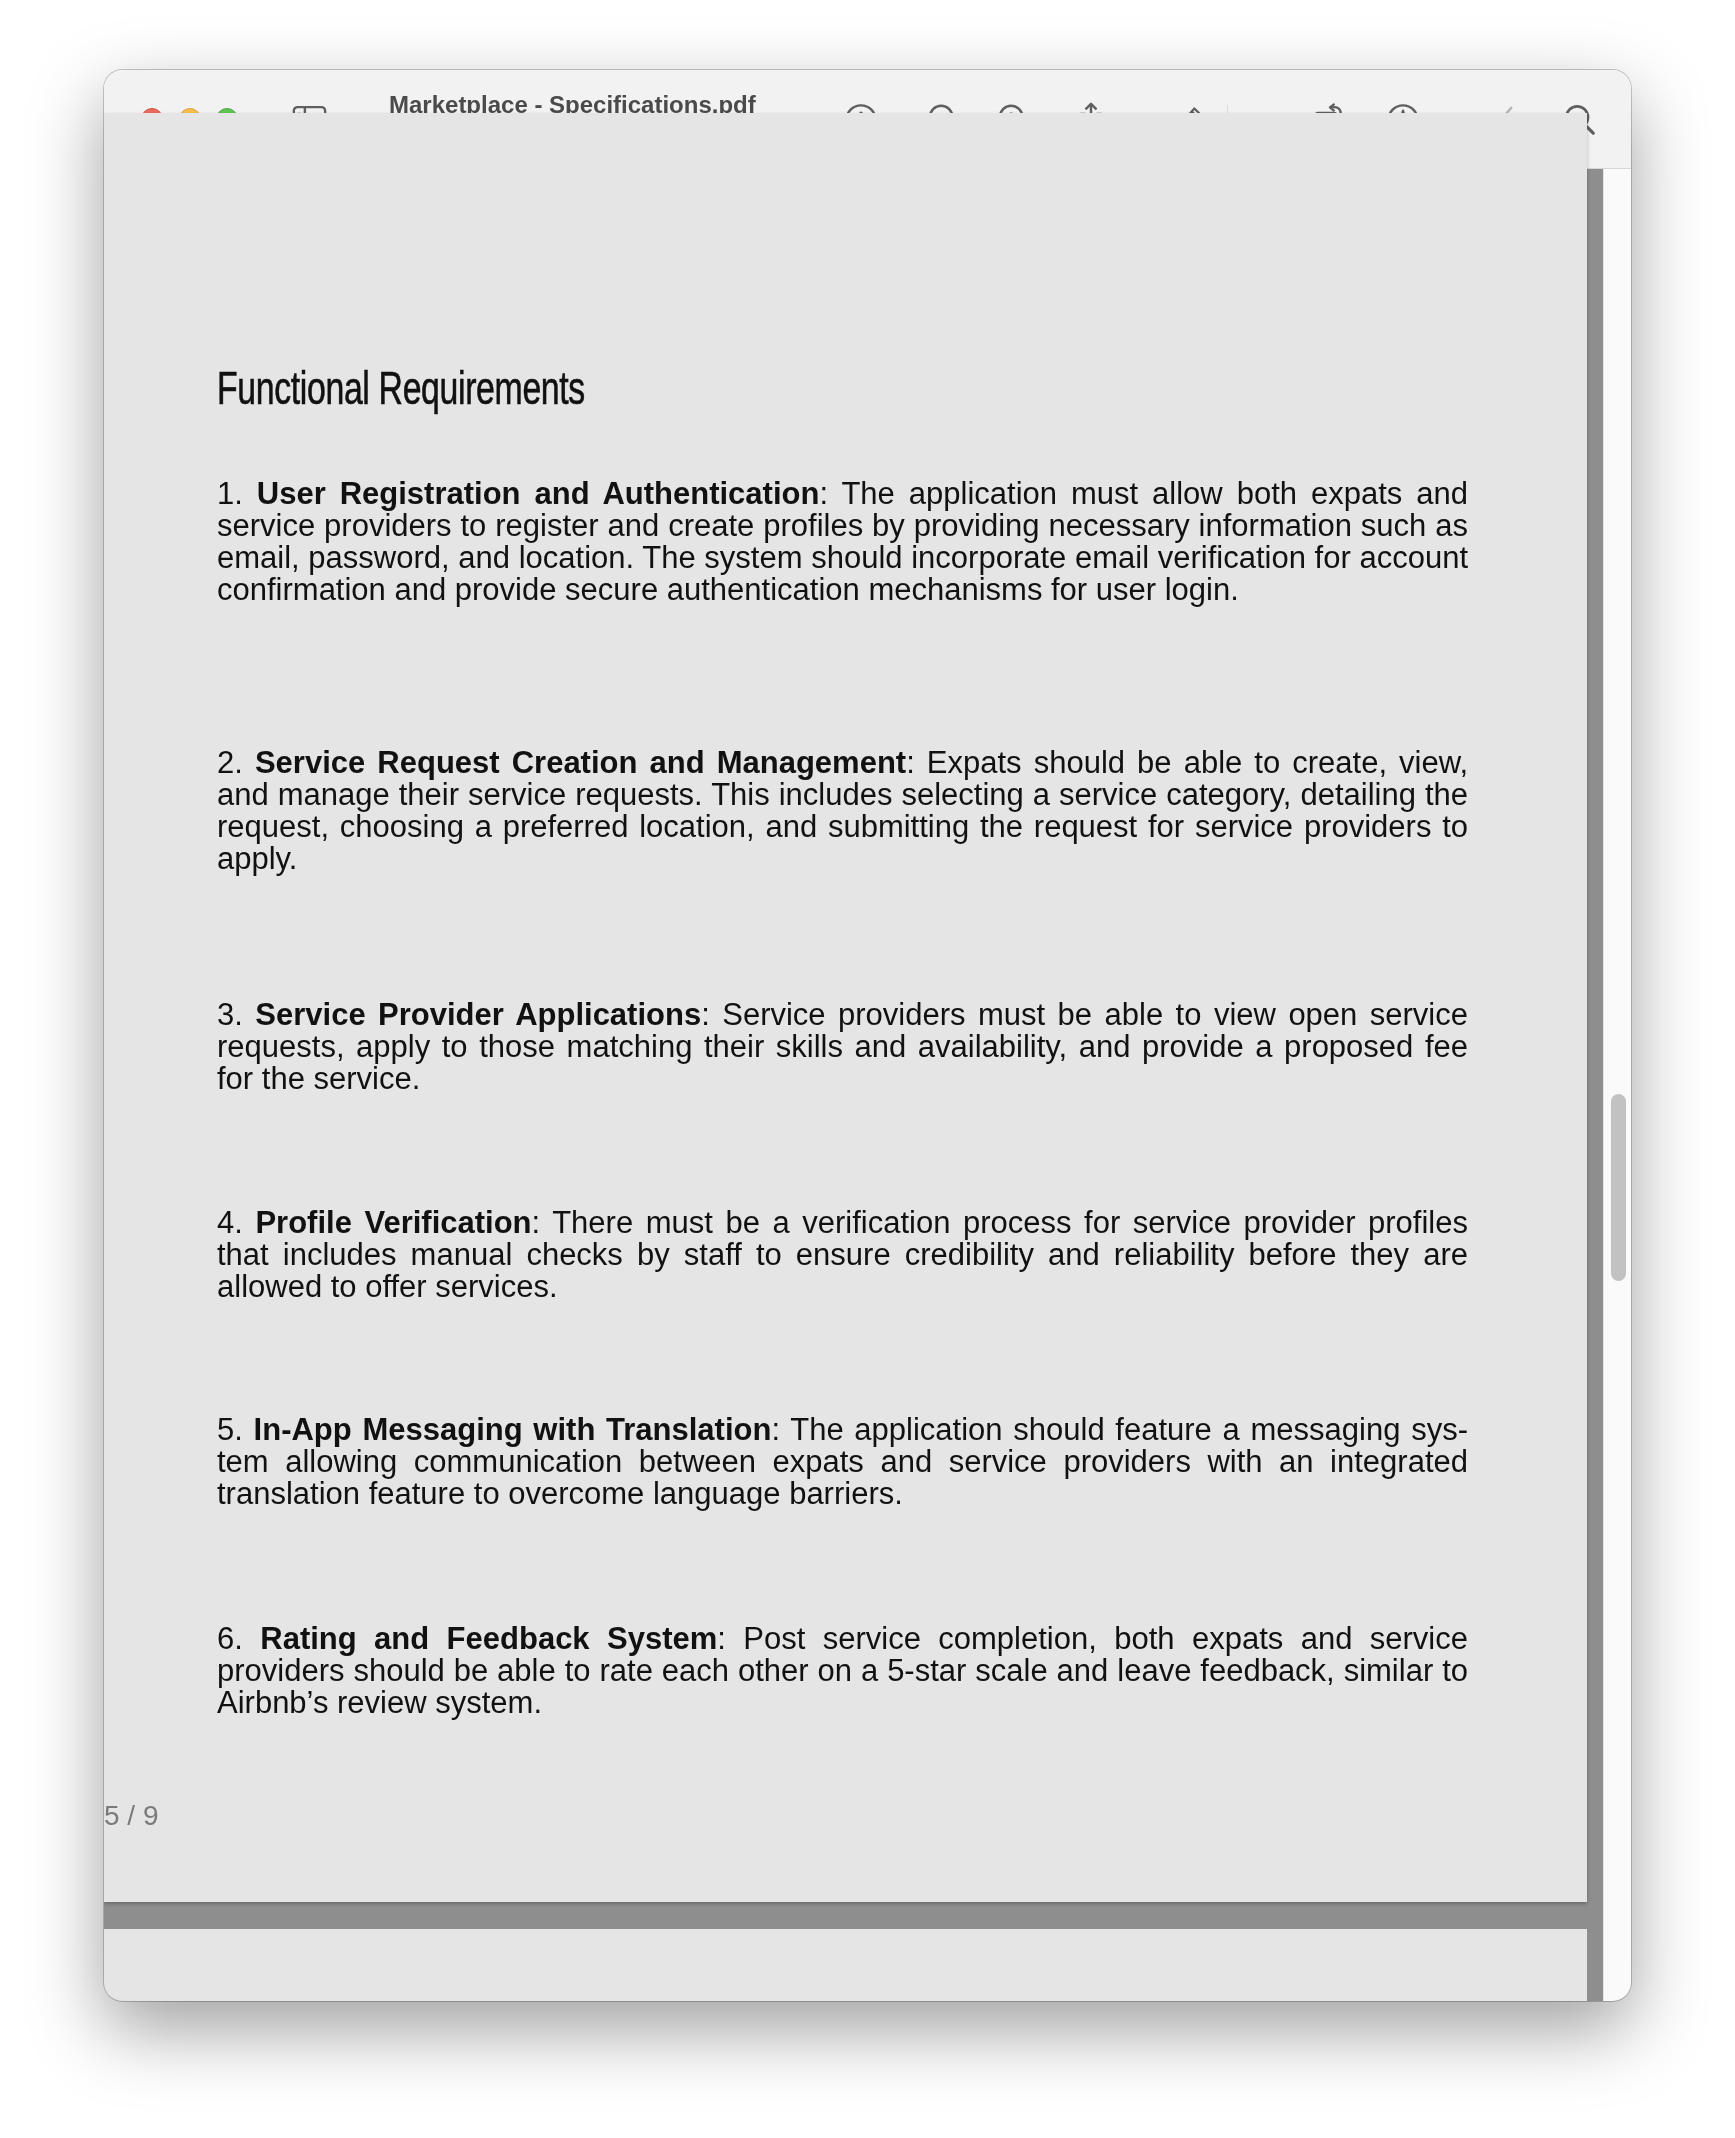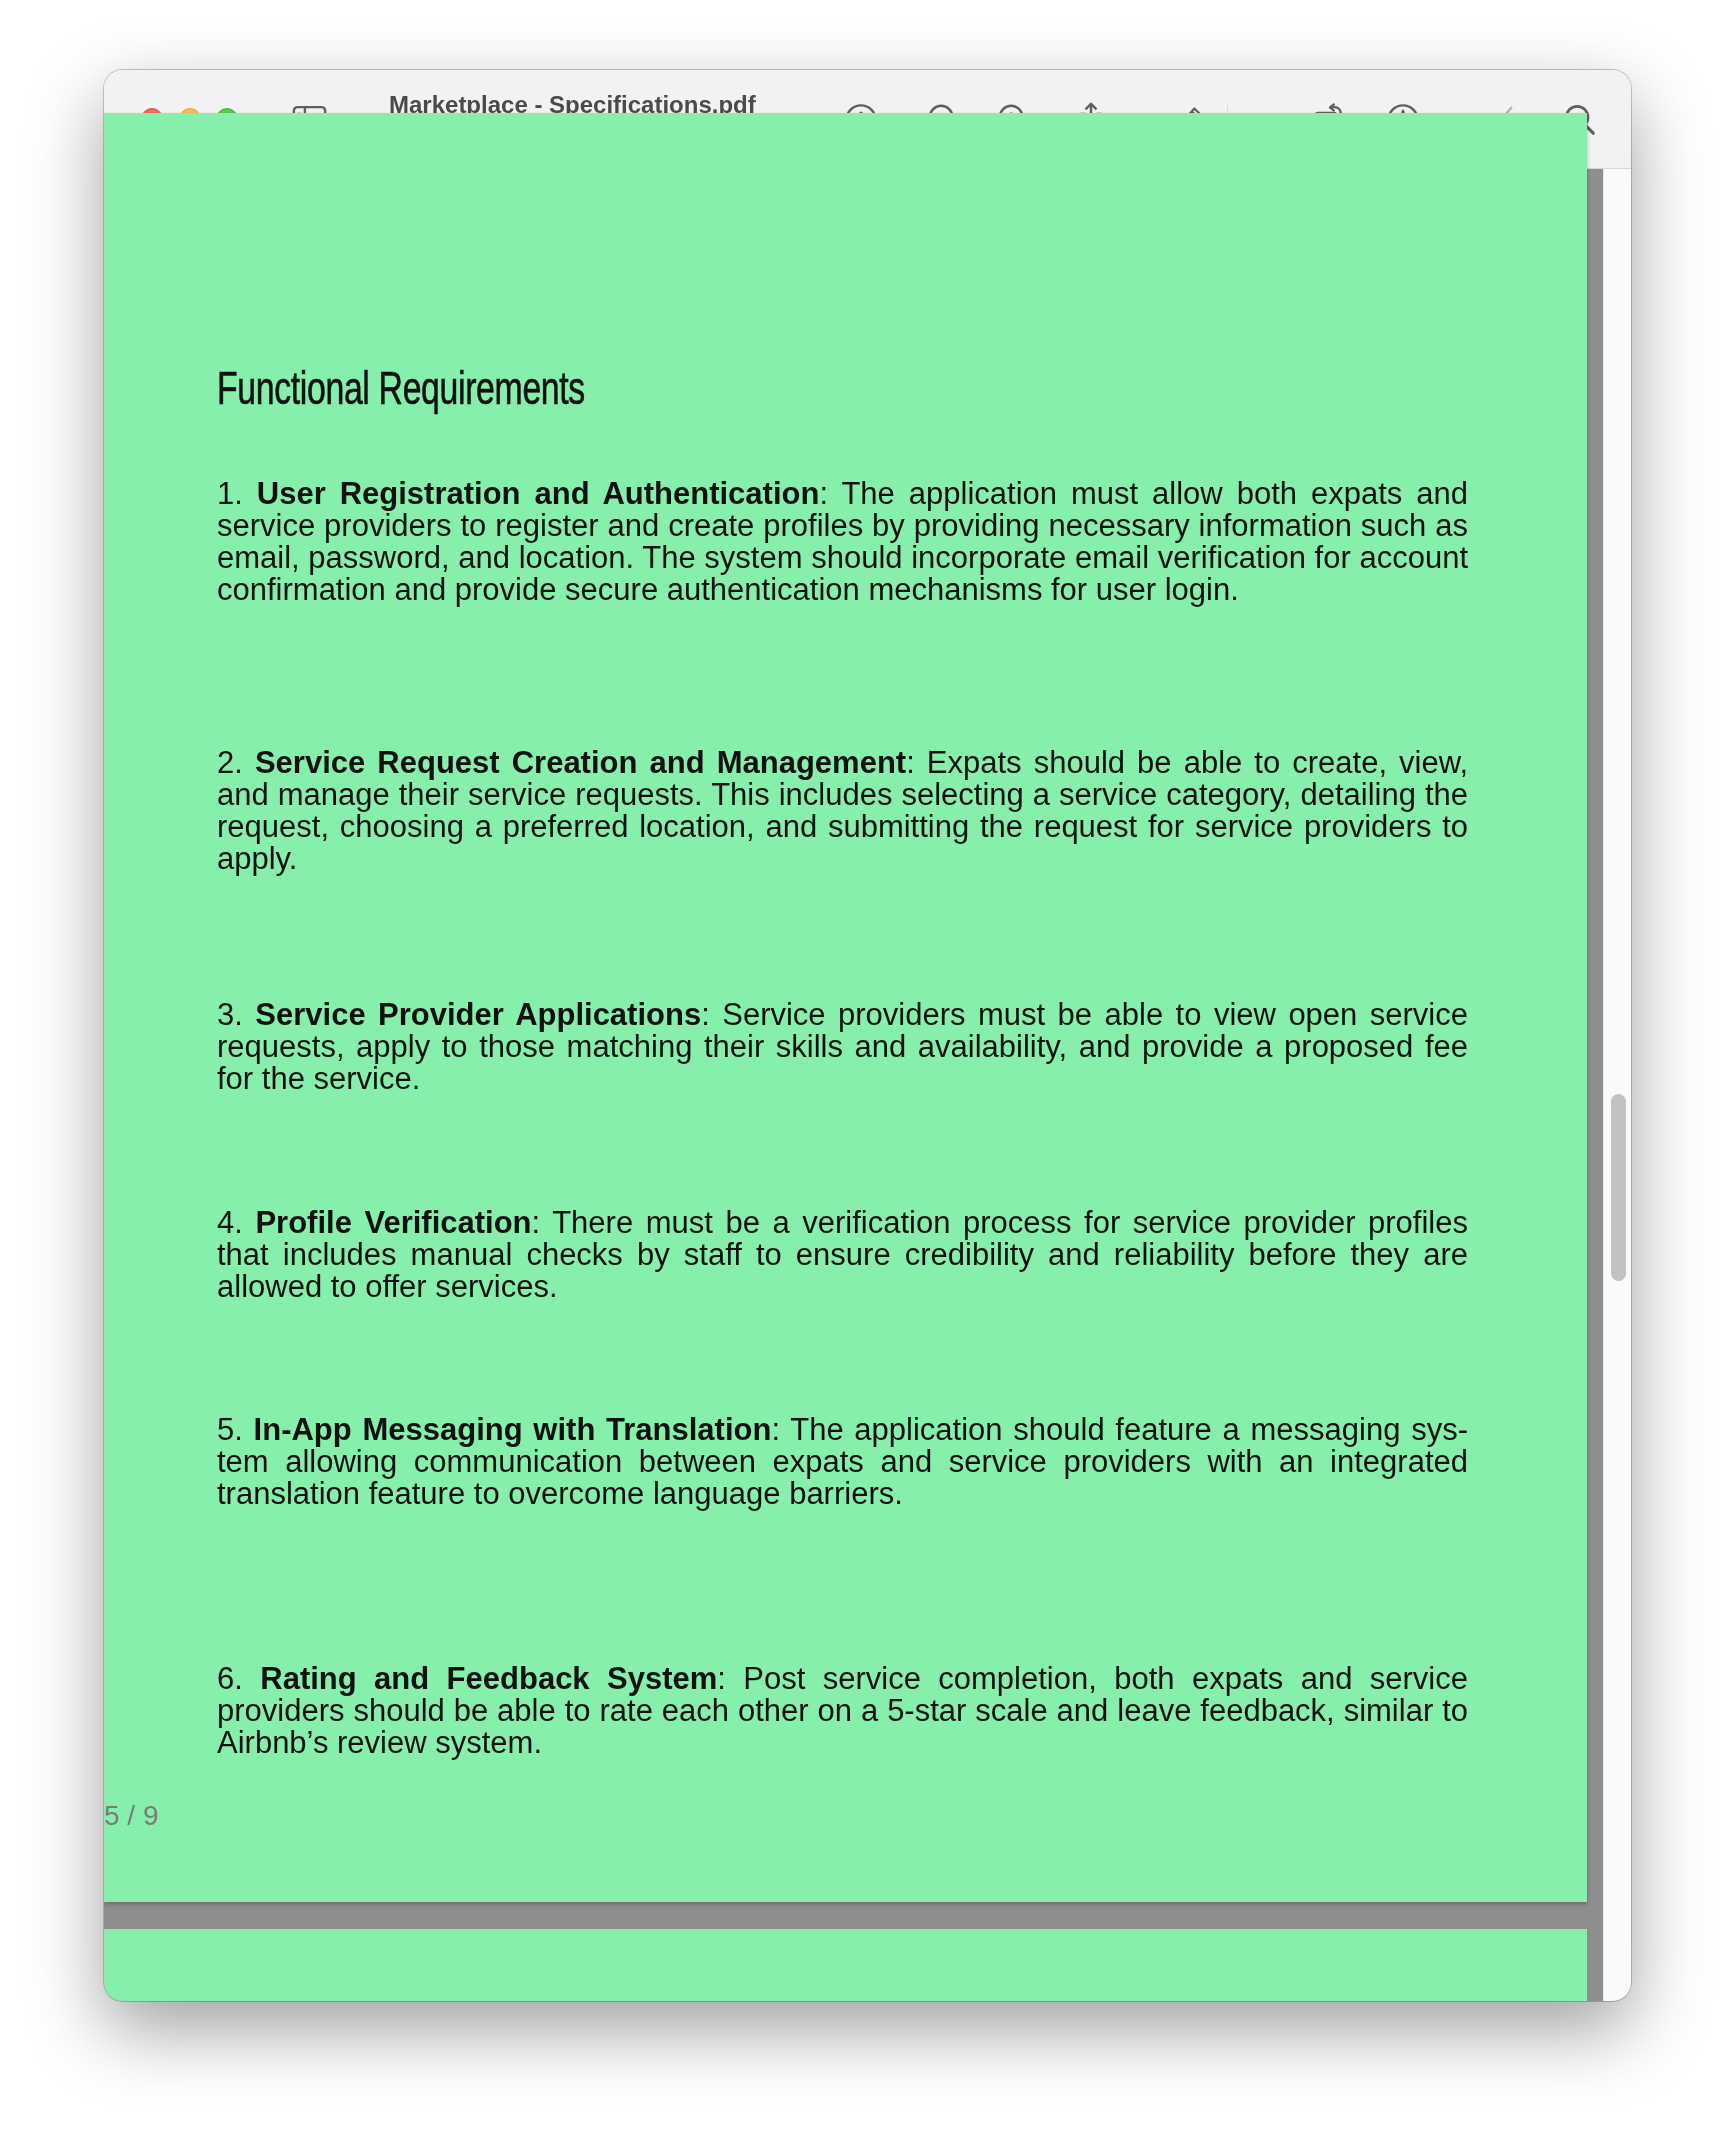--- a/index.html
+++ b/index.html
@@ -52,21 +52,21 @@
     }
     .scroll-track {
       position: absolute; right: 0; top: 0; bottom: 0; width: 27px;
       background: #fafafa; border-left: 0.9px solid #e6e6e6;
     }
     .scroll-thumb {
       position: absolute; left: 6.5px; top: 925px; width: 15px; height: 187px;
       border-radius: 7.5px; background: #c2c2c2;
     }
     .page {
-      position: absolute; left: 0; width: 1483px; background: #86efac;
+      position: absolute; left: 0; width: 1483px; background: #e5e5e5;
     }
     .page-5 { top: -56px; height: 1789px; box-shadow: 0 1.9px 3.7px rgba(0,0,0,0.25); }
     .page-6 { top: 1760px; height: 373px; }
     .heading {
       position: absolute; left: 113px; top: 247px;
       font-family: "Liberation Sans", sans-serif;
       font-size: 47px; font-weight: normal; color: #111;
       transform: scaleX(0.72); transform-origin: left top;
       white-space: nowrap; letter-spacing: -0.5px;
       -webkit-text-stroke: 0.6px #111;
@@ -218,21 +218,21 @@
       <p class="req" style="top:365px;"><span>1.</span> <b>User Registration and Authentication</b><span>: The application must allow both expats and service providers to register and create profiles by providing necessary information such as email, password, and location. The system should incorporate email verification for account confirmation and provide secure authentication mechanisms for user login.</span></p>
 
       <p class="req" style="top:626px;margin-top:8px;"><span>2.</span> <b>Service Request Creation and Management</b><span>: Expats should be able to create, view, and manage their service requests. This includes selecting a service category, detail­ing the request, choosing a preferred location, and submitting the request for service providers to apply.</span></p>
 
       <p class="req" style="top:886px;"><span>3.</span> <b>Service Provider Applications</b><span>: Service providers must be able to view open service requests, apply to those matching their skills and availability, and provide a proposed fee for the service.</span></p>
 
       <p class="req" style="top:1094px;"><span>4.</span> <b>Profile Verification</b><span>: There must be a verification process for service provider profiles that includes manual checks by staff to ensure credibility and reliability before they are allowed to offer services.</span></p>
 
       <p class="req" style="top:1301px;"><span>5.</span> <b>In-App Messaging with Translation</b><span>: The application should feature a messaging sys­tem allowing communication between expats and service providers with an integrated translation feature to overcome language barriers.</span></p>
 
-      <p class="req" style="top:1510px;margin-top:40px;"><span>6.</span> <b>Rating and Feedback System</b><span>: Post service completion, both expats and service providers should be able to rate each other on a 5-star scale and leave feedback, similar to Airbnb’s review system.</span></p>
+      <p class="req" style="top:1510px;"><span>6.</span> <b>Rating and Feedback System</b><span>: Post service completion, both expats and service providers should be able to rate each other on a 5-star scale and leave feedback, similar to Airbnb’s review system.</span></p>
 
       <div class="page-num" style="top:1687px;">5 / 9</div>
     </div>
 
     <div class="page page-6">
       
     </div>
 
     <div class="scroll-track">
       <div class="scroll-thumb"></div>

